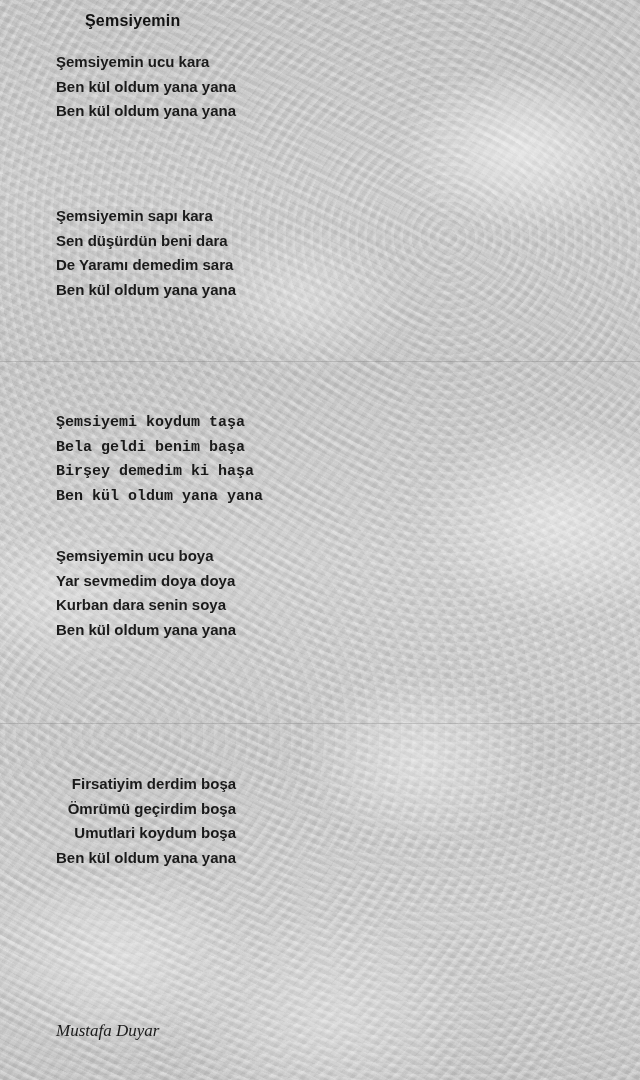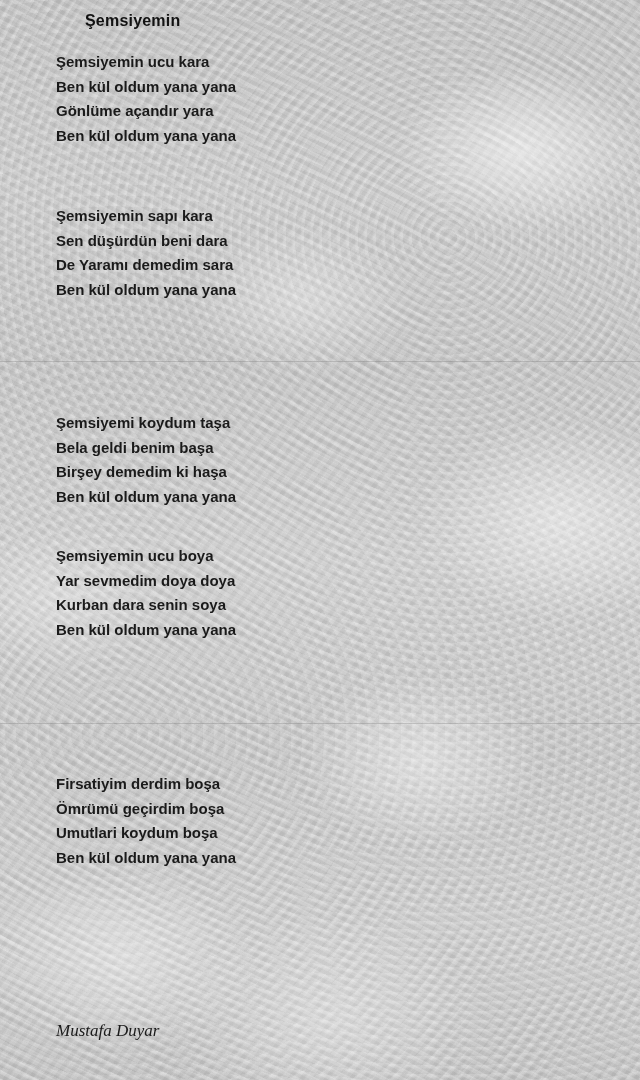--- a/index.html
+++ b/index.html
@@ -62,23 +62,23 @@
     font-size: 15px;
     line-height: 24.5px;
     color: #1a1a1a;
     font-weight: bold;
     white-space: nowrap;
   }
   .stanza .line { display: block; }
 
   .s1 { top: 50px; }
   .s2 { top: 184px; margin-top: 20px; }
-  .s3 { top: 411px; }
+  .s3 { top: 411px; font-family: Liberation Mono, monospace; }
   .s4 { top: 544px; }
-  .s5 { top: 772px; }
+  .s5 { top: 772px; text-align: right; }
 
   .author {
     position: absolute;
     left: 56px;
     top: 1021px;
     font-size: 17px;
     font-style: italic;
     color: #1b1b1b;
     font-family: "Liberation Serif", serif;
     text-align: center;
@@ -90,21 +90,20 @@
 <div class="page">
 
   <div class="band b1"></div>
   <div class="band b2"></div>
 
   <div class="title">Şemsiyemin</div>
 
   <div class="stanza s1">
     <span class="line">Şemsiyemin ucu kara</span>
     <span class="line">Ben kül oldum yana yana</span>
-    <span class="line">Gönlüme açandır yara</span>
     <span class="line">Ben kül oldum yana yana</span>
   </div>
 
   <div class="stanza s2">
     <span class="line">Şemsiyemin sapı kara</span>
     <span class="line">Sen düşürdün beni dara</span>
     <span class="line">De Yaramı demedim sara</span>
     <span class="line">Ben kül oldum yana yana</span>
   </div>
 

